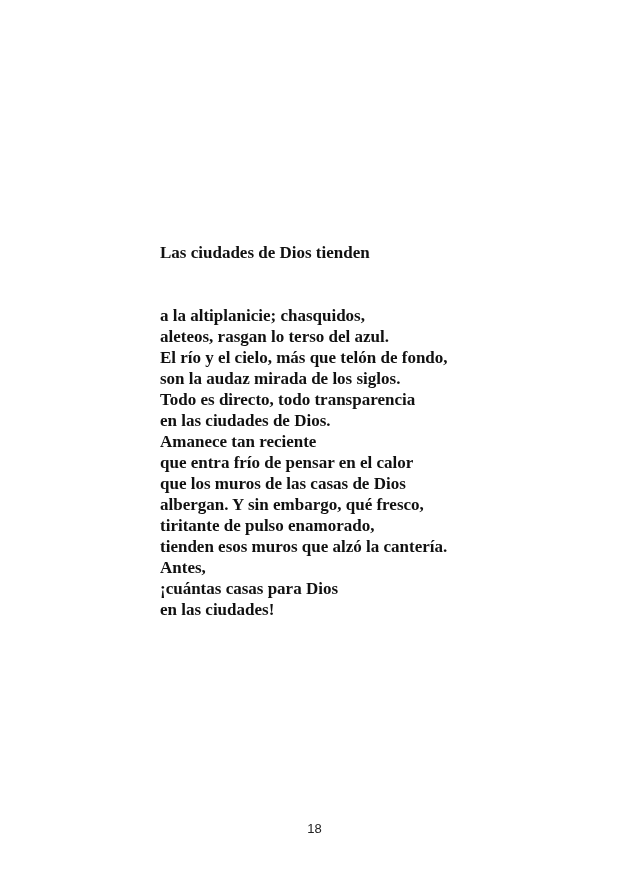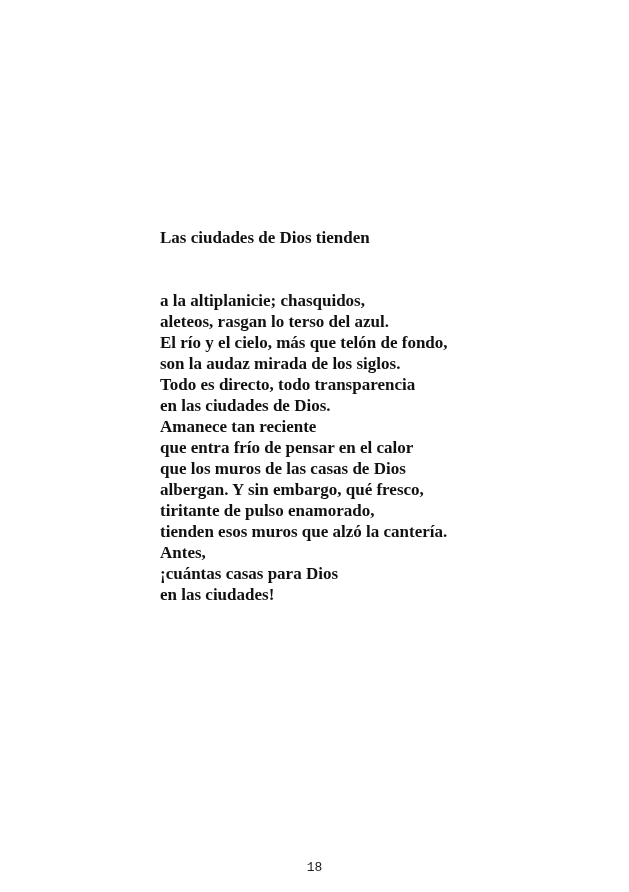--- a/index.html
+++ b/index.html
@@ -16,44 +16,44 @@
     width: 629px;
     height: 892px;
     background: #ffffff;
     font-family: "Liberation Serif", "DejaVu Serif", serif;
     color: #111111;
   }
 
   .poem {
     position: absolute;
     left: 160px;
-    top: 185px;
+    top: 200px;
     font-size: 17px;
     line-height: 21px;
     white-space: pre;
   }
 
   .poem-title {
     font-weight: bold;
   }
 
   .poem-line {
     font-weight: bold;
   }
 
   .page-number {
     position: absolute;
     left: 0;
     right: 0;
-    top: 860px;
+    top: 821px;
     text-align: center;
     font-size: 13px;
     line-height: 15px;
     color: #222222;
-    font-family: Liberation Mono, monospace;
+    font-family: Liberation Sans, sans-serif;
   }
 </style>
 </head>
 <body>
 
 <div class="page">
   <div class="poem">
     <div class="poem-title">Las ciudades de Dios tienden</div>
     <div id="poem-lines"><div class="poem-line">a la altiplanicie; chasquidos,</div><div class="poem-line">aleteos, rasgan lo terso del azul.</div><div class="poem-line">El río y el cielo, más que telón de fondo,</div><div class="poem-line">son la audaz mirada de los siglos.</div><div class="poem-line">Todo es directo, todo transparencia</div><div class="poem-line">en las ciudades de Dios.</div><div class="poem-line">Amanece tan reciente</div><div class="poem-line">que entra frío de pensar en el calor</div><div class="poem-line">que los muros de las casas de Dios</div><div class="poem-line">albergan. Y sin embargo, qué fresco,</div><div class="poem-line">tiritante de pulso enamorado,</div><div class="poem-line">tienden esos muros que alzó la cantería.</div><div class="poem-line">Antes,</div><div class="poem-line">¡cuántas casas para Dios</div><div class="poem-line">en las ciudades!</div></div>
   </div>

